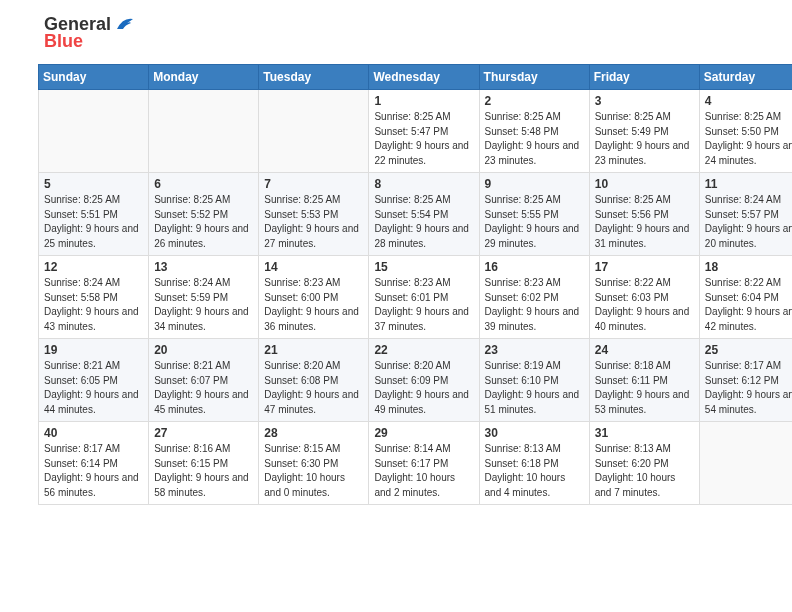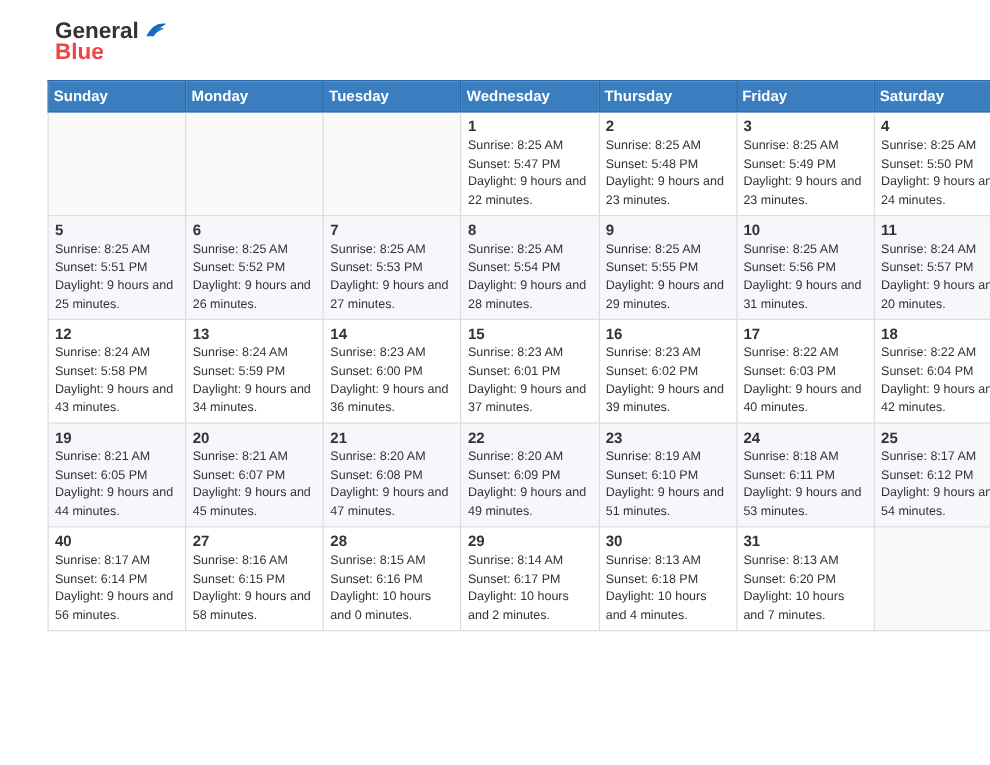--- a/index.html
+++ b/index.html
@@ -347,21 +347,21 @@
         <div class="day-info">
           <span>Sunrise: 8:16 AM</span><br>
           <span>Sunset: 6:15 PM</span><br>
           <span>Daylight: 9 hours and 58 minutes.</span>
         </div>
       </td>
           <td>
         <span class="day-number">28</span>
         <div class="day-info">
           <span>Sunrise: 8:15 AM</span><br>
-          <span>Sunset: 6:16 PM</span><br>
+          <span>Sunset: 6:30 PM</span><br>
           <span>Daylight: 10 hours and 0 minutes.</span>
         </div>
       </td>
           <td>
         <span class="day-number">29</span>
         <div class="day-info">
           <span>Sunrise: 8:14 AM</span><br>
           <span>Sunset: 6:17 PM</span><br>
           <span>Daylight: 10 hours and 2 minutes.</span>
         </div>

